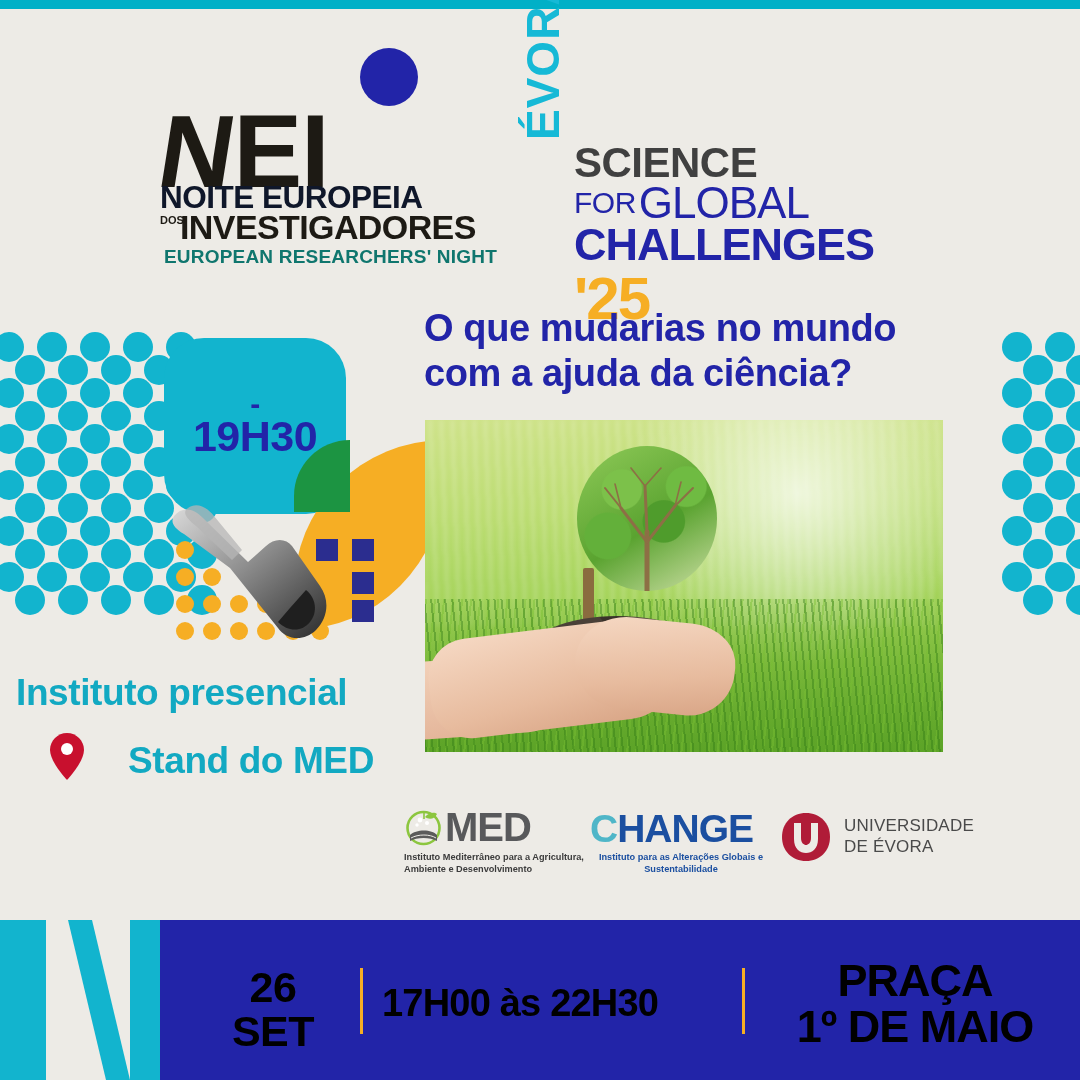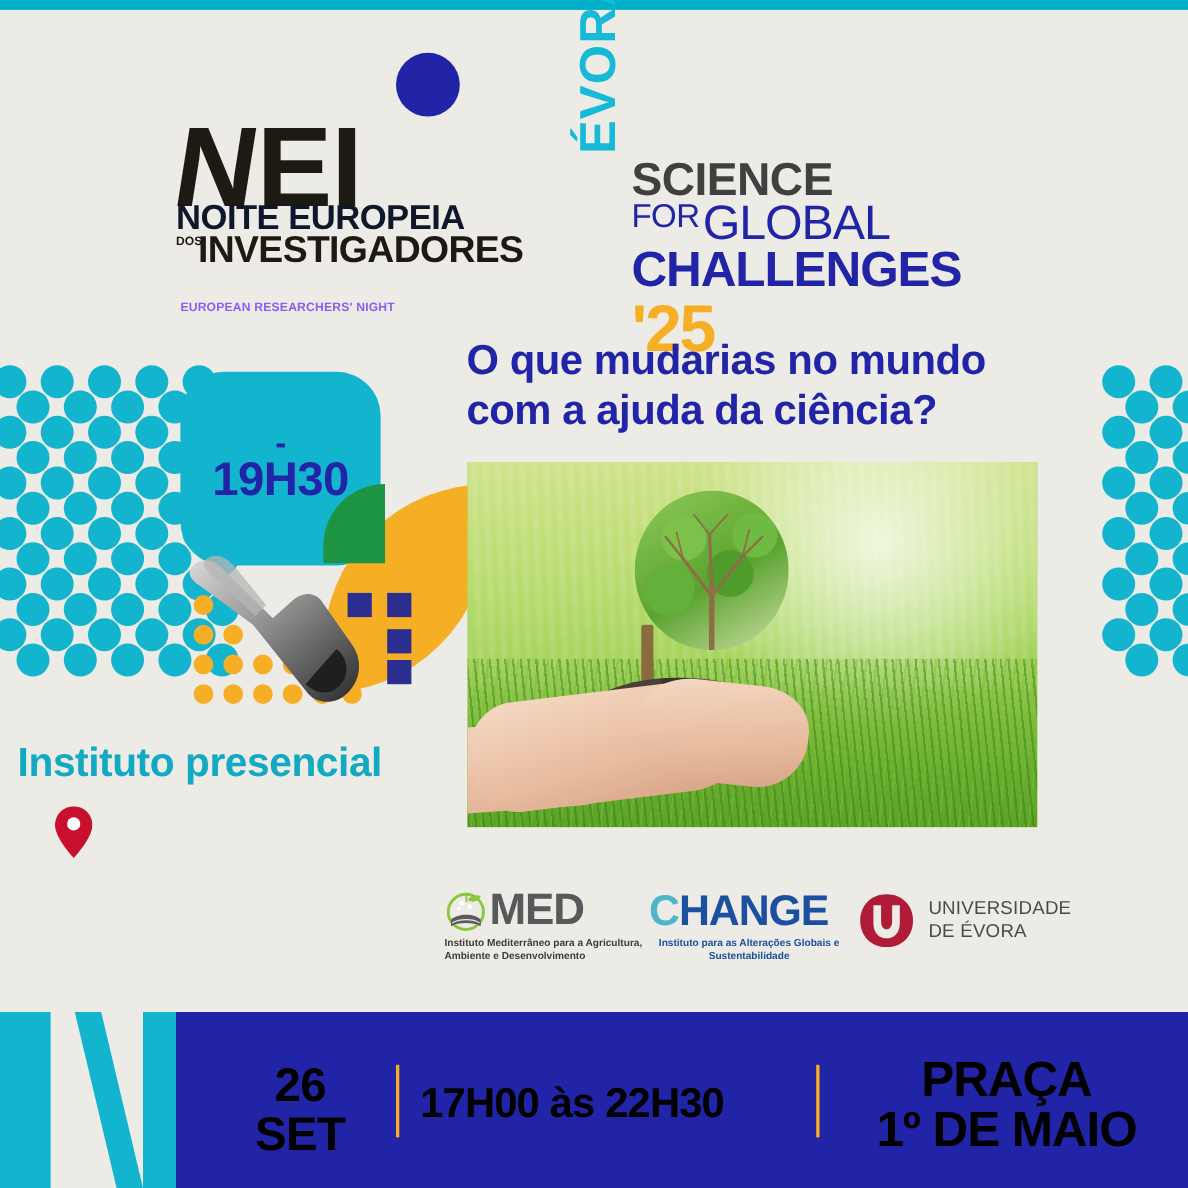--- a/index.html
+++ b/index.html
@@ -25,32 +25,32 @@
   .nei-dot { position:absolute; left:200px; top:0px; width:58px; height:58px; border-radius:50%; background:#2224a8; }
   .nei-mark {
     position:absolute; left:0px; top:52px;
     font-size:103px; font-weight:bold; letter-spacing:-1px;
     color:#1d1a14; line-height:1; font-family:"Liberation Sans", sans-serif;
   }
   .nei-mark .slant { display:inline-block; transform:skewX(-9deg); }
   .nei-l1 { position:absolute; left:0px; top:131px; font-size:31.5px; font-weight:bold; color:#0f172a; letter-spacing:-0.5px; white-space:nowrap; }
   .nei-dos { position:absolute; left:0px; top:166px; font-size:11px; font-weight:bold; color:#1d1a14; }
   .nei-l2-txt { position:absolute; left:20px; top:160px; font-size:34px; font-weight:bold; color:#1d1a14; letter-spacing:-0.6px; white-space:nowrap;text-align:center; }
-  .nei-en { position:absolute; left:4px; top:198px; font-size:11px; font-weight:bold; color:#8b5cf6; letter-spacing:0.2px; white-space:nowrap;margin-top:28px; }
+  .nei-en { position:absolute; left:4px; top:198px; font-size:19px; font-weight:bold; color:#0f766e; letter-spacing:0.2px; white-space:nowrap; }
 
   .evora-v {
     position:absolute; left:356px; top:92px;
     transform:rotate(-90deg); transform-origin:left top;
     font-size:46px; font-weight:bold; color:#16b9d6; letter-spacing:1px;
     white-space:nowrap; width:160px;
   }
 
   .sgc { position:absolute; left:414px; top:96px; width:310px; }
   .sgc-1 { font-size:42px; font-weight:bold; color:#404040; line-height:0.92; letter-spacing:-0.5px; }
-  .sgc-2row { display:flex; align-items:flex-start; line-height:0.92; }
+  .sgc-2row { display:flex; align-items:center; line-height:0.92; }
   .sgc-for { font-size:30px; font-weight:normal; color:#2224a8; letter-spacing:-0.5px; }
   .sgc-global { font-size:44px; font-weight:normal; color:#2224a8; letter-spacing:-1px; margin-left:3px; }
   .sgc-3 { font-size:45px; font-weight:bold; color:#2224a8; letter-spacing:-1px; line-height:0.98; }
   .sgc-yr { font-size:60px; font-weight:bold; color:#f6ae24; letter-spacing:-2px; line-height:1; margin-top:2px; }
 
   
   .headline {
     position:absolute; left:424px; top:306px; width:520px;
     font-size:38px; font-weight:bold; color:#2224a8;
     line-height:1.18; letter-spacing:-0.4px;
@@ -134,21 +134,21 @@
   }
 
   
   .presencial { position:absolute; left:16px; top:672px; font-size:37px; font-weight:bold; color:#12a9c2; letter-spacing:-0.4px; }
   .stand { position:absolute; left:128px; top:740px; font-size:37px; font-weight:bold; color:#12a9c2; letter-spacing:-0.4px; }
   .pin { position:absolute; left:50px; top:733px; width:34px; height:47px; }
 
   
   .partners { position:absolute; left:404px; top:805px; width:552px; height:74px; }
   .p-med { position:absolute; left:0px; top:2px; display:flex; flex-direction:column; }
-  .p-med-top { display:flex; align-items:flex-end; }
+  .p-med-top { display:flex; align-items:flex-start; }
   .med-icon { width:39px; height:39px; position:relative; }
   .med-word { font-size:40px; font-weight:bold; color:#58595b; letter-spacing:-1px; line-height:1; margin-left:2px; }
   .med-tag { font-size:9.2px; color:#3c3c3c; line-height:1.35; margin-top:4px; font-weight:bold; width:180px; }
   .p-change { position:absolute; left:186px; top:4px; }
   .chg-word { font-size:39px; font-weight:bold; color:#1b4fa0; letter-spacing:-1px; line-height:1; }
   .chg-c { color:#4fb6c8; }
   .chg-tag { font-size:9.2px; color:#1b4fa0; line-height:1.35; margin-top:3px; text-align:center; width:182px; font-weight:bold; }
   .p-ue { position:absolute; left:376px; top:6px; display:flex; align-items:center; }
   .ue-mark { width:52px; height:52px; position:relative; }
   .ue-text { margin-left:12px; font-size:17px; color:#4a4a4a; line-height:1.22; letter-spacing:0.2px; }
@@ -356,20 +356,21 @@
     <div class="arm"></div>
     <div class="palm palm-a"></div>
     <div class="palm palm-b"></div>
   </div>
 
   <div class="presencial">Instituto presencial</div>
   <svg class="pin" viewBox="0 0 34 47">
     <path d="M17 0 C7.6 0 0 7.6 0 17 C0 29 17 47 17 47 C17 47 34 29 34 17 C34 7.6 26.4 0 17 0 Z" fill="#c8102e"></path>
     <circle cx="17" cy="16" r="6" fill="#ffffff"></circle>
   </svg>
+  <div class="stand">Stand do MED</div>
 
   <div class="partners">
 
     <div class="p-med">
       <div class="p-med-top">
         <svg class="med-icon" viewBox="0 0 39 39">
           <circle cx="19.5" cy="21" r="16" fill="none" stroke="#8cc63f" stroke-width="2.6"></circle>
           <path d="M6 28 C12 22 28 22 33 28 L33 34 C26 30 13 30 6 34 Z" fill="#5b5b5b"></path>
           <path d="M7 31 C14 27 26 27 32 31" stroke="#edebe6" stroke-width="1" fill="none"></path>
           <circle cx="16" cy="13" r="2.4" fill="#ffffff"></circle>

